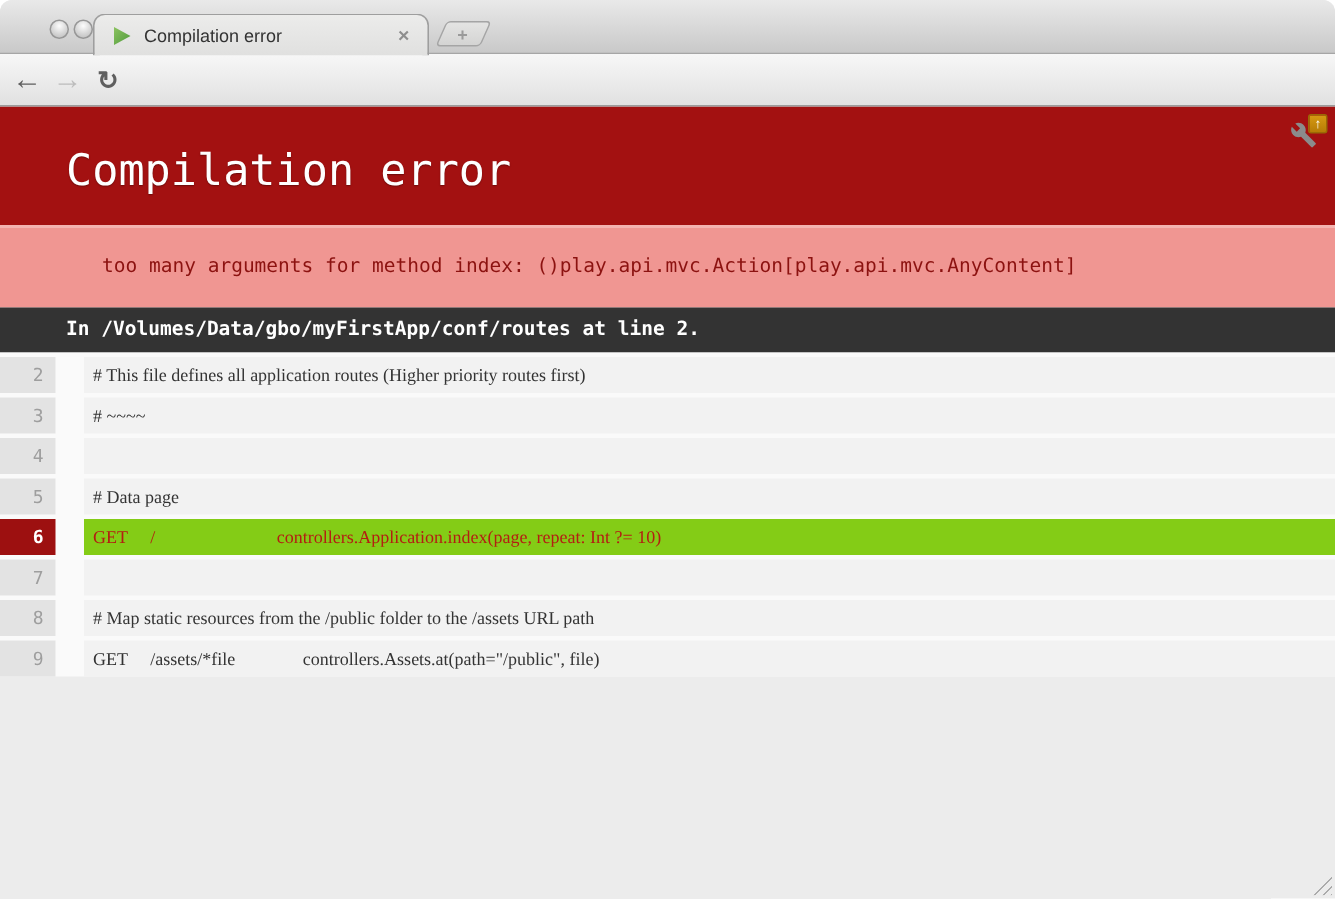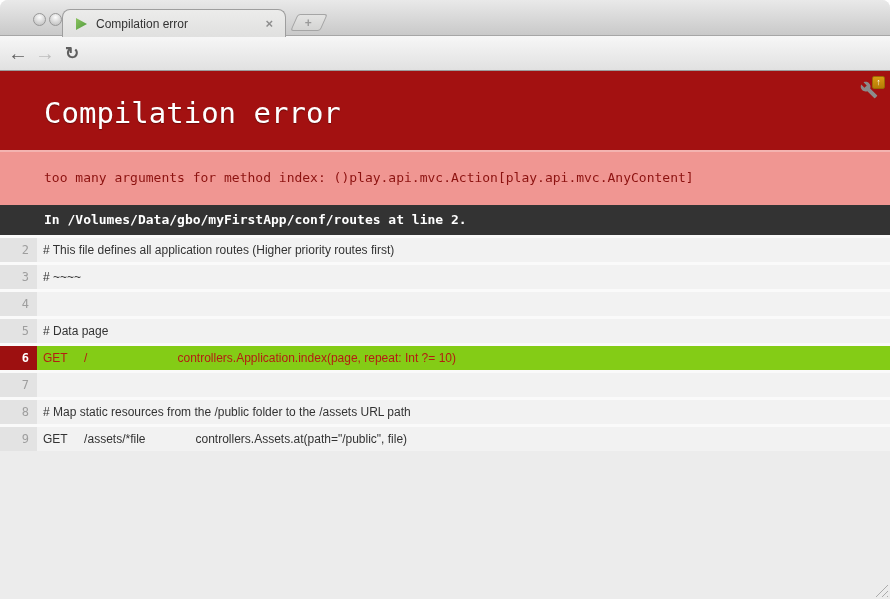--- a/index.html
+++ b/index.html
@@ -78,40 +78,41 @@
     padding:25px 0 0 44px;
   }
   .err-header h1{
     font-size:29px; font-weight:normal; color:#fff;
     font-family:"DejaVu Sans Mono","Liberation Mono",monospace;
     text-shadow:0 1px 1px rgba(0,0,0,.35); letter-spacing:0;
   }
   .err-banner{
     height:55px; background:var(--banner-bg,#f09692);
     box-shadow:inset 0 2px 0 rgba(255,255,255,.28);
-    display:flex; align-items:center; padding-left:44px;
+    display:flex; align-items:center; padding-left:68px;
     font-size:13px; color:var(--banner-text,#8c1210);text-align:center;
   }
   .err-path{
     height:30px; background:var(--bar-bg,#333);
     line-height:30px; padding-left:44px;
     font-size:13px; font-weight:bold; color:#fff;
   }
   .listing{ background:#fafafa; padding-top:3px; }
   .line{ display:flex; height:24px; margin-bottom:3px; }
   .ln{
     width:37px; background:#e3e3e3; color:#9e9e9e;
     font-size:12px; line-height:24px; text-align:right; padding-right:8px;
     flex:0 0 auto;
   }
   .code-text{
     flex:1; background:#f2f2f2; color:#333;
     font-size:12px; line-height:24px; padding-left:6px;
     white-space:pre; overflow:hidden;
-    font-family:Liberation Sans, sans-serif;
+    font-family:Liberation Serif, serif;
+    margin-left:19px;
   }
   .line.error .ln{ background:var(--gutter-error-bg,#9d1010); color:#fff; font-weight:bold; }
   .line.error .code-text{ background:#84cc16; color:var(--error-red,#b41d12); }
   
   .grip{
     position:absolute; right:2px; bottom:2px; width:14px; height:14px;
     background:repeating-linear-gradient(135deg, transparent 0 3px, #ababab 3px 4px);
     clip-path:polygon(100% 0, 100% 100%, 0 100%);
   }
 </style>

